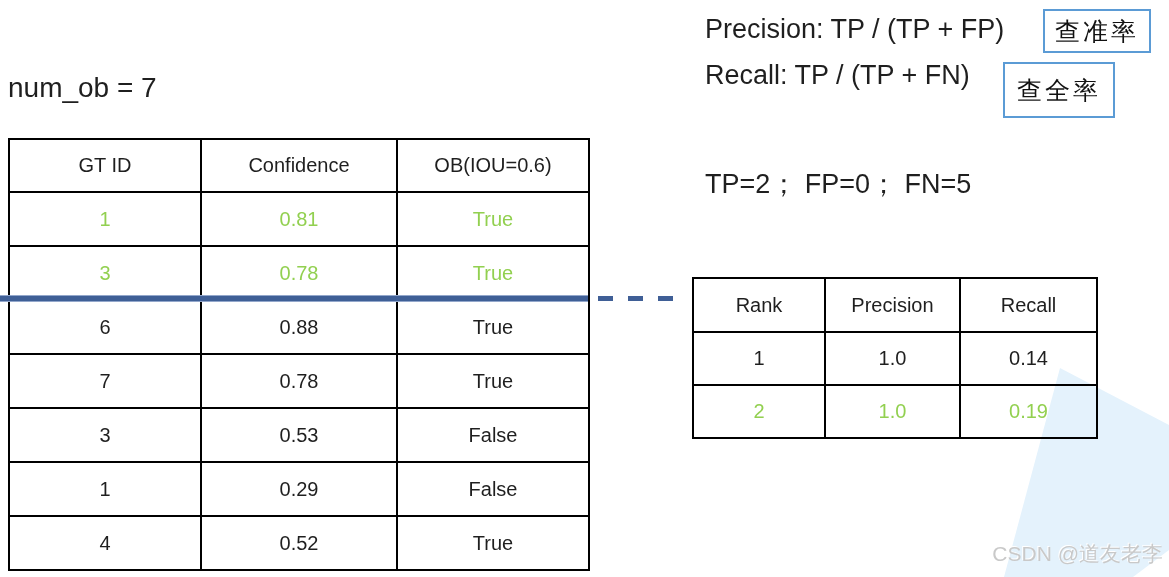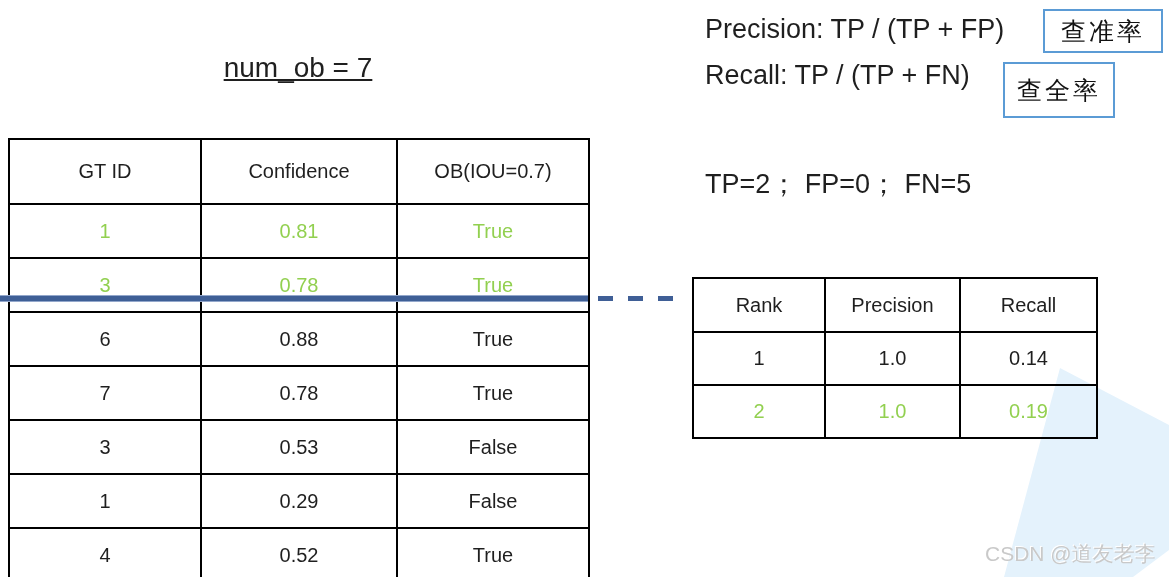--- a/index.html
+++ b/index.html
@@ -12,25 +12,24 @@
     font-family: "Liberation Sans", sans-serif;
     color: #1f1f1f;
   }
   .abs { position: absolute; }
 
   
   #corner-shape { left: 0; top: 0; z-index: 0; }
 
   
   #title {
-    left: 8px; top: 52px; width: 580px;
-    text-align: center;
+    left: 8px; top: 72px; width: 580px;
+    text-align: left;
     font-size: 28px;
     z-index: 2;
-    text-decoration: underline;
   }
 
   
   .formula {
     left: 705px;
     font-size: 27px;
     white-space: nowrap;
     z-index: 2;
   }
   #formula-precision { top: 14px; }
@@ -40,21 +39,21 @@
     border: 2px solid var(--box-border-blue, #5b9bd5);
     background: #ffffff;
     display: flex; align-items: center; justify-content: center;
     font-family: "DejaVu Serif", "Liberation Serif", serif;
     font-size: 25px;
     letter-spacing: 3px;
     color: #111;
     z-index: 2;
     box-sizing: border-box;
   }
-  #precision-cn-box { left: 1043px; top: 9px;  width: 120px; height: 44px; }
+  #precision-cn-box { left: 1043px; top: 9px;  width: 108px; height: 44px; }
   #recall-cn-box    { left: 1003px; top: 62px; width: 112px; height: 56px; }
 
   
   #counts {
     left: 705px; top: 166px;
     font-size: 27px;
     white-space: nowrap;
     z-index: 2;
   }
 
@@ -88,21 +87,21 @@
   #rank-line-dashes {
     left: 598px; top: 296px; width: 80px; height: 5px;
     background: repeating-linear-gradient(90deg,
       var(--divider-blue, #3f5f96) 0 15px, transparent 15px 30px);
     z-index: 3;
   }
 
   
   #watermark {
     left: 985px; top: 540px; width: 178px;
-    text-align: left;
+    text-align: right;
     font-size: 21px;
     color: #c9c9c9;
     text-shadow: -1px -1px 0 #ffffff;
     white-space: nowrap;
     z-index: 1;
   }
 </style>
 </head>
 <body>
 
@@ -128,24 +127,24 @@
 
   <div id="counts" class="abs">TP=2；  FP=0；  FN=5</div>
 
   <table id="left-table" class="abs">
     <colgroup>
         <col style="width:192px">
         <col style="width:196px">
         <col style="width:192px">
       </colgroup>
     <tbody>
-        <tr style="height:65px">
+        <tr style="height:53px">
       <td>GT ID</td>
       <td>Confidence</td>
-      <td>OB(IOU=0.7)</td>
+      <td>OB(IOU=0.6)</td>
     </tr>
     <tr style="height:54px" class="green">
       <td>1</td>
       <td>0.81</td>
       <td>True</td>
     </tr>
     <tr style="height:54px" class="green">
       <td>3</td>
       <td>0.78</td>
       <td>True</td>

